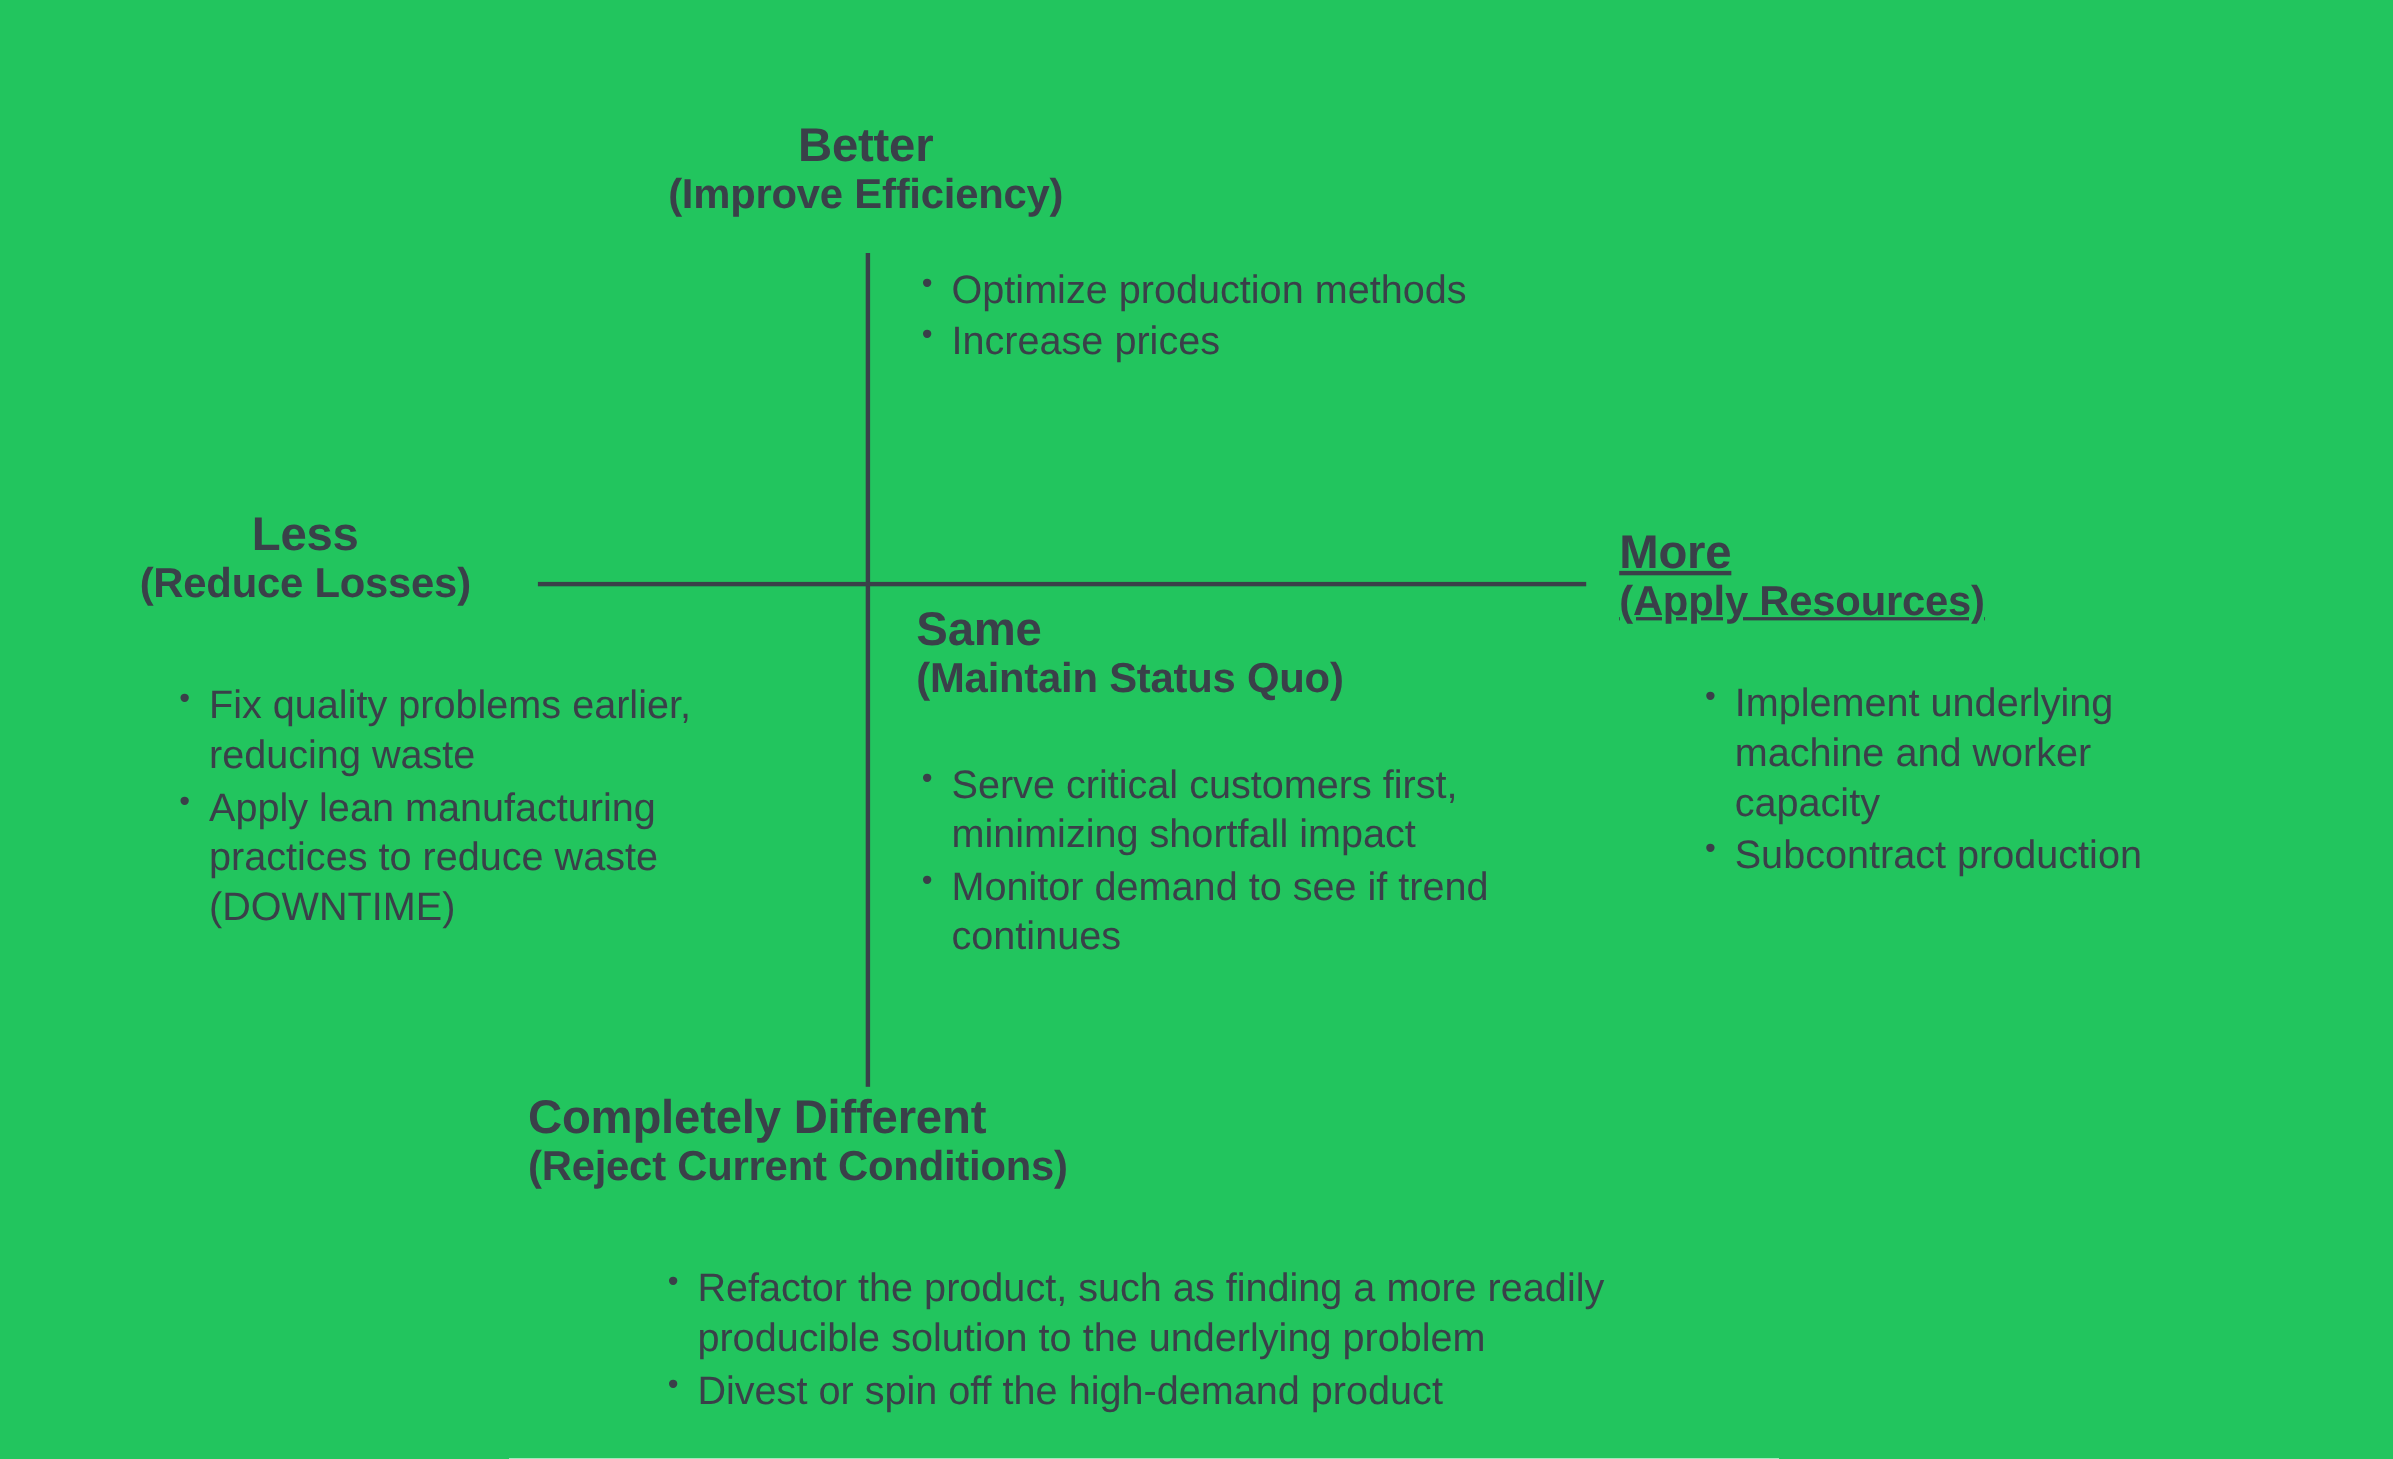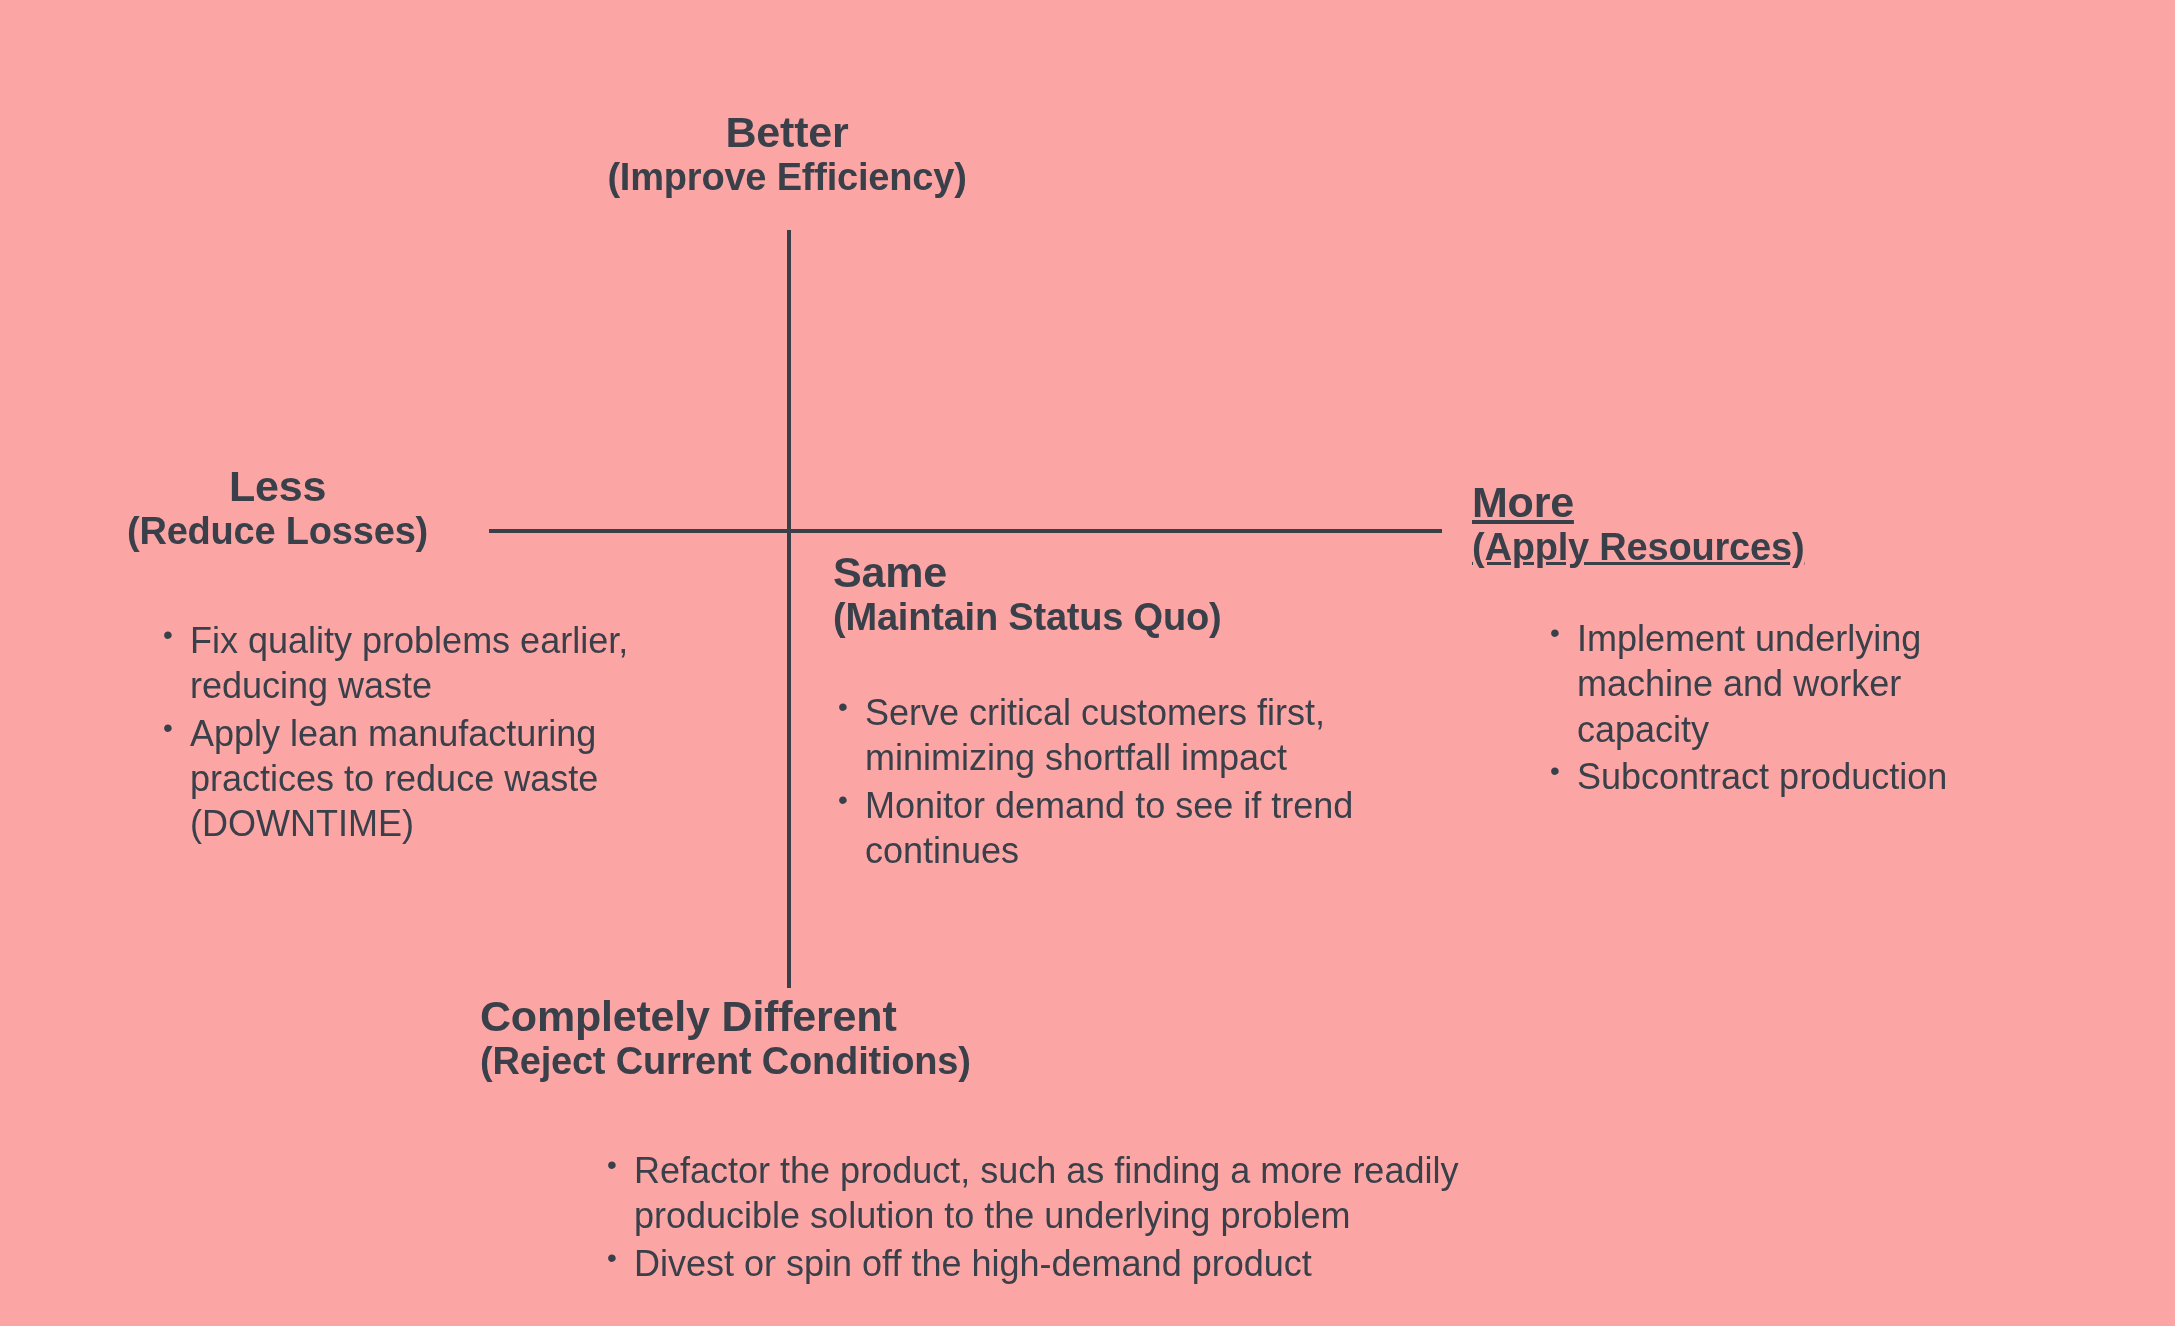--- a/index.html
+++ b/index.html
@@ -9,21 +9,21 @@
   }
   body {
     font-family: "Liberation Sans", sans-serif;
     color: #3a4049;
     -webkit-font-smoothing: antialiased;
   }
   #canvas {
     position: relative;
     width: 2175px;
     height: 1326px;
-    background: #fca5a5;
+    background: #22c55e;
     overflow: hidden;
   }
 
   
   .axis-v {
     position: absolute;
     left: 787px;
     top: 230px;
     width: 4px;
     height: 758px;
@@ -95,20 +95,24 @@
 
 <div id="canvas">
 
   <div class="axis-v"></div>
   <div class="axis-h"></div>
 
   <div class="heading h-better">
     <span class="main">Better</span>
     <span class="sub">(Improve Efficiency)</span>
   </div>
+  <ul class="bullets b-better">
+    <li>Optimize production methods</li>
+    <li>Increase prices</li>
+  </ul>
 
   <div class="heading h-less">
     <span class="main">Less</span>
     <span class="sub">(Reduce Losses)</span>
   </div>
   <ul class="bullets b-less">
     <li>Fix quality problems earlier, reducing waste</li>
     <li>Apply lean manufacturing practices to reduce waste (DOWNTIME)</li>
   </ul>
 

